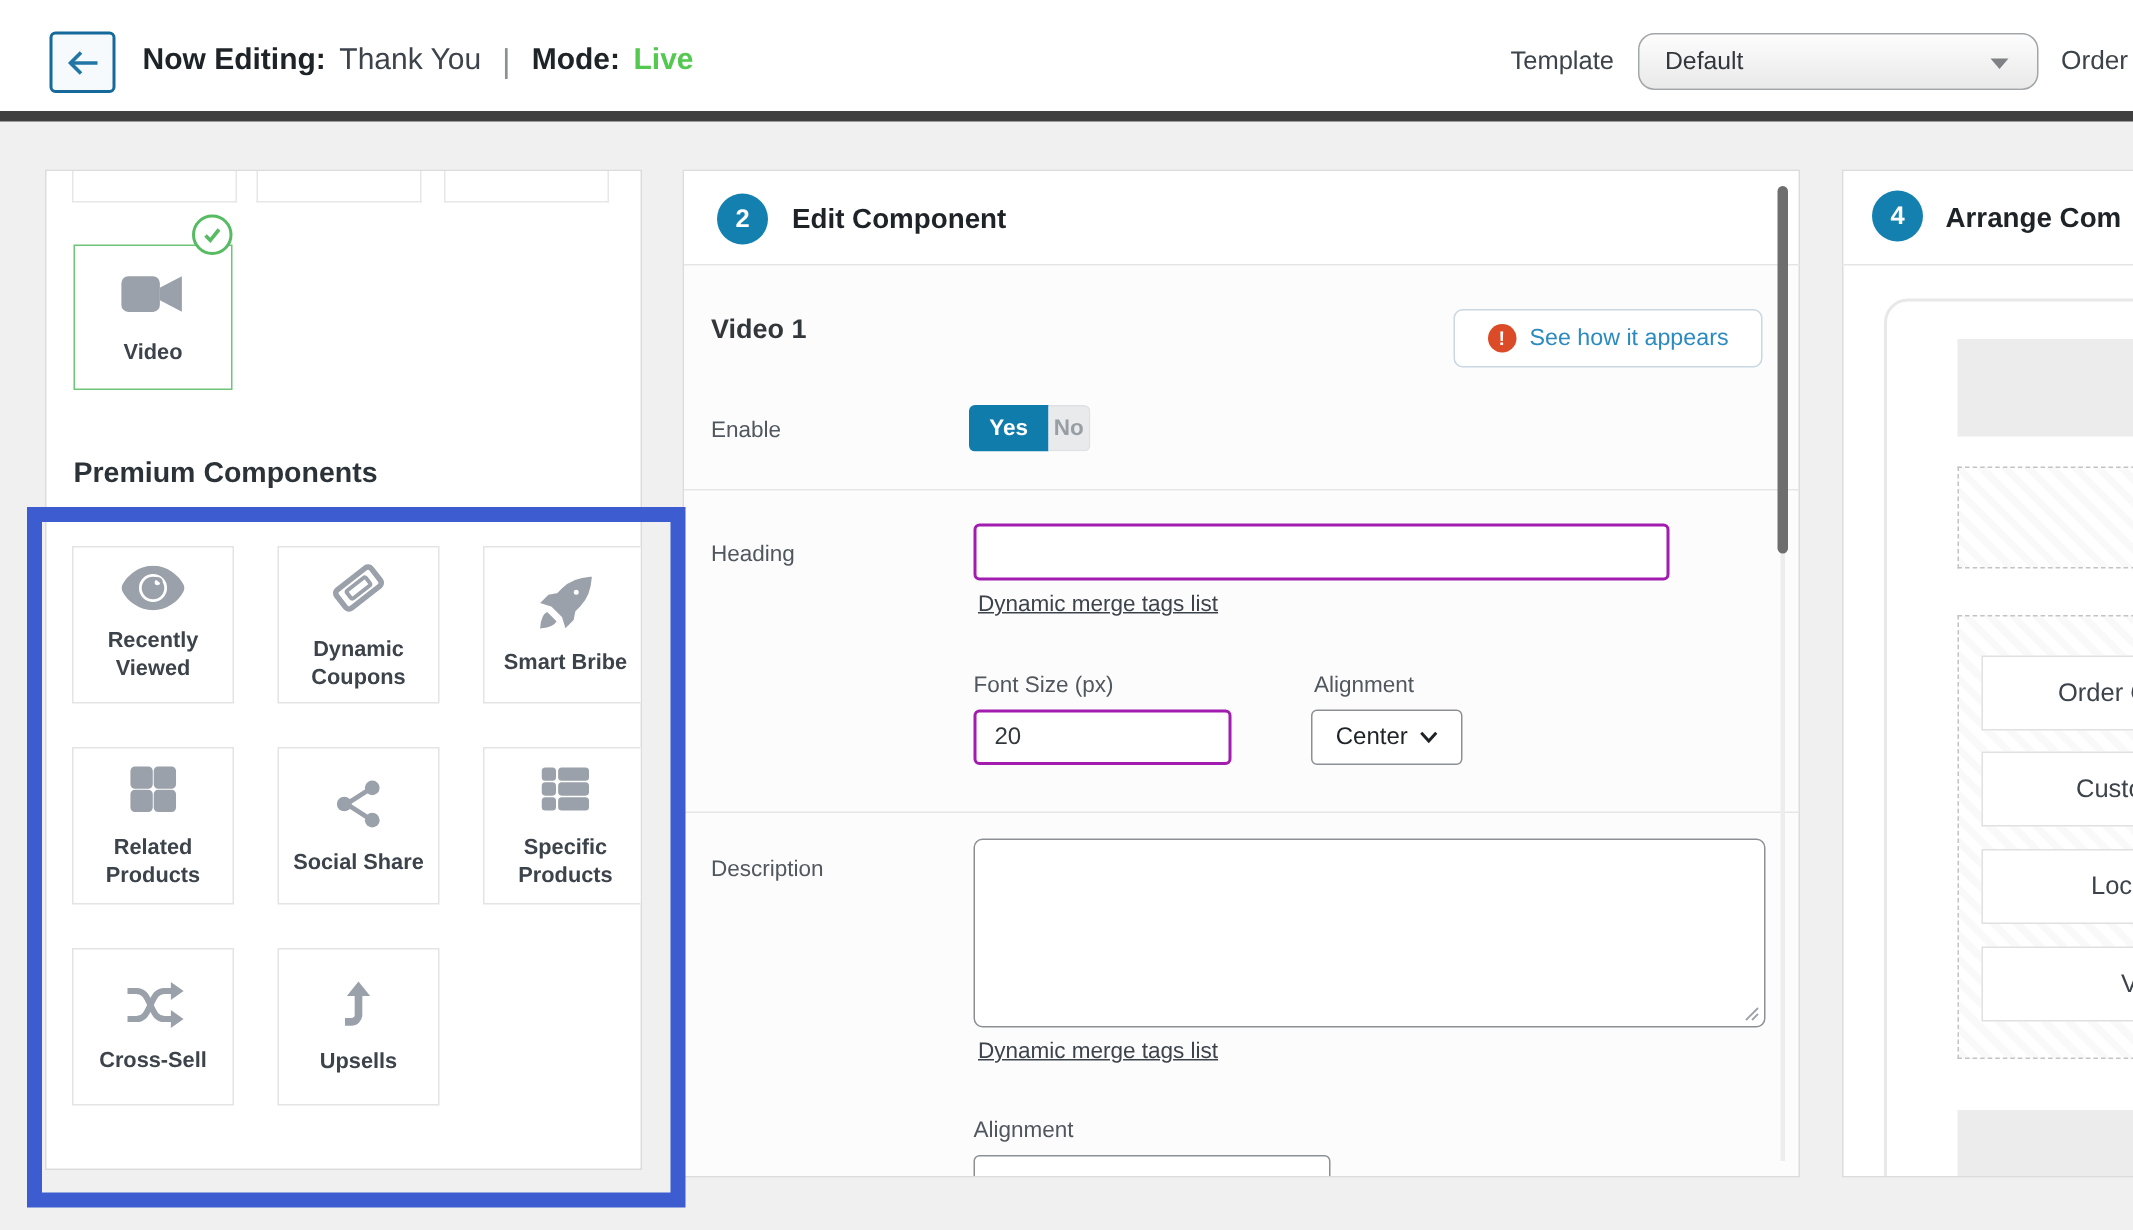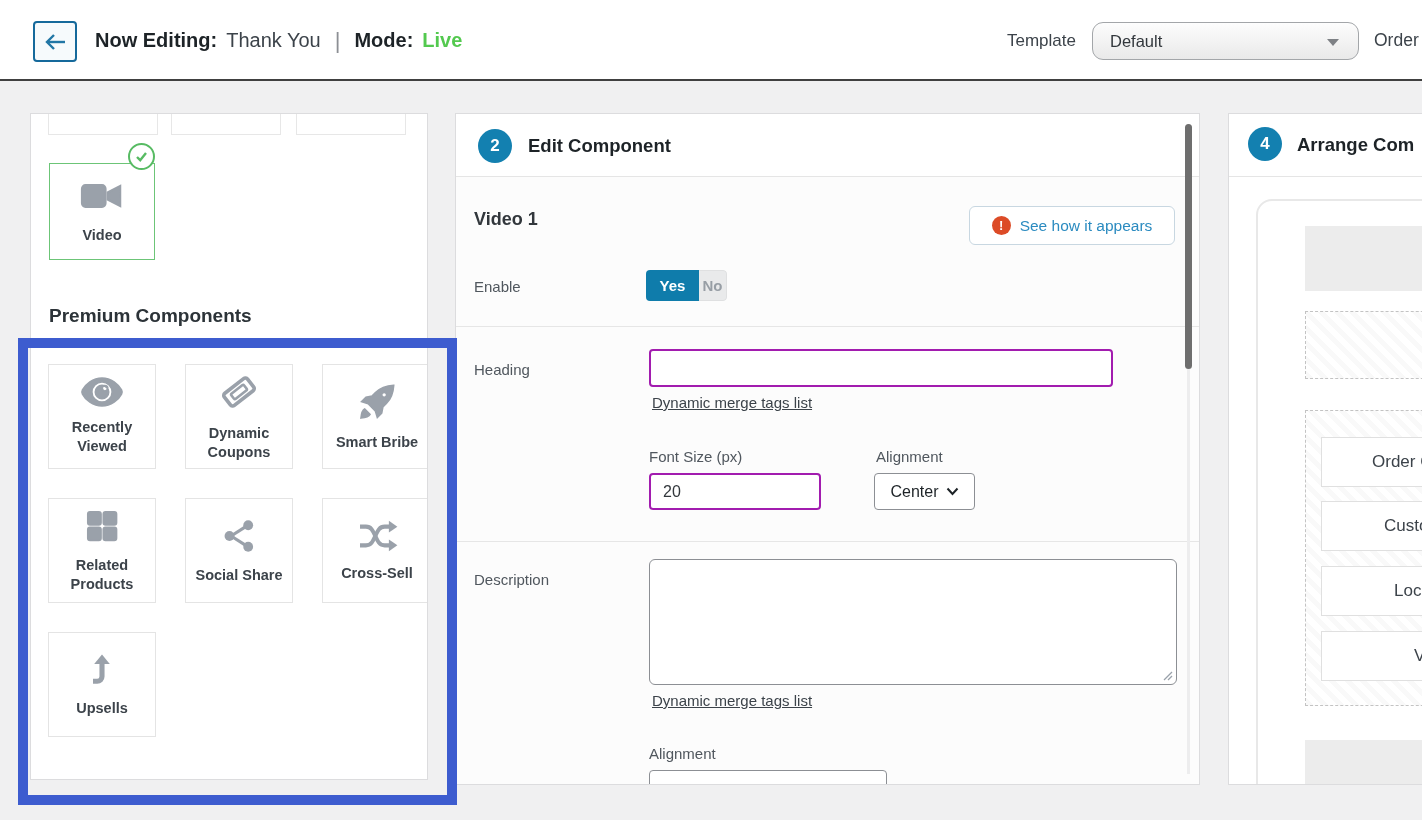--- a/index.html
+++ b/index.html
@@ -1,21 +1,21 @@
 <!DOCTYPE html>
 <html><head>
 <meta charset="utf-8">
 <style>
   * { margin:0; padding:0; box-sizing:border-box; }
   html,body { width:1422px; height:820px; overflow:hidden; }
   body { font-family:"Liberation Sans", sans-serif; background:#f0f0f1; position:relative; }
   #stage { position:absolute; left:0; top:0; width:1422px; height:820px; overflow:hidden; }
 
   
-  .topbar { position:absolute; left:0; top:0; width:1422px; height:81px; background:#fff; border-bottom:2px solid #404040; }
+  .topbar { position:absolute; left:0; top:0; width:1422px; height:81px; background:#fff; border-bottom:7px solid #404040; }
   .back-btn { position:absolute; left:33px; top:21px; width:44px; height:41px; background:#f6fafc; border:2px solid #15699b; border-radius:4px; display:flex; align-items:center; justify-content:center; cursor:pointer; }
   .titlebar { position:absolute; left:95px; top:0; height:81px; display:flex; align-items:center; font-size:20px; color:#3c434a; white-space:nowrap; }
   .titlebar .b { font-weight:700; color:#1d2327; }
   .titlebar .sep { color:#8c8f94; font-weight:300; margin:0 14px; font-size:22px; }
   .titlebar .gap { width:9px; }
   .live { color:#53c94f; font-weight:700; }
   .template-label { position:absolute; left:1007px; top:31px; font-size:17px; color:#3c434a; }
   .template-select { position:absolute; left:1092px; top:22px; width:267px; height:38px; border:1px solid #a3a6a9; border-radius:11px; background:linear-gradient(#fdfdfd,#e9e9e9); display:flex; align-items:center; cursor:pointer; }
   .template-select .val { padding-left:17px; font-size:16.5px; color:#32373c; }
   .template-select .caret { position:absolute; right:19px; top:16px; width:0; height:0; border-left:6px solid transparent; border-right:6px solid transparent; border-top:7px solid #7e8185; }
@@ -155,20 +155,31 @@
         <svg width="38" height="38" viewBox="0 0 24 24" fill="none">
           <line x1="7" y1="12" x2="17" y2="5.6" stroke="#9aa1aa" stroke-width="2"></line>
           <line x1="7" y1="12" x2="17" y2="18.4" stroke="#9aa1aa" stroke-width="2"></line>
           <circle cx="6" cy="12" r="3.1" fill="#9aa1aa"></circle>
             <circle cx="17.8" cy="5.2" r="3.1" fill="#9aa1aa"></circle>
             <circle cx="17.8" cy="18.8" r="3.1" fill="#9aa1aa"></circle>
         </svg>
         <div class="tile-label">Social Share</div>
       </div>
       <div class="ptile">
+        <svg width="38" height="38" viewBox="0 0 24 24" class="icon-gray" stroke="none">
+          <rect x="2.5" y="3.4" width="5" height="4.6" rx="1"></rect>
+            <rect x="9.4" y="3.4" width="12" height="4.6" rx="1"></rect>
+          <rect x="2.5" y="9.7" width="5" height="4.6" rx="1"></rect>
+            <rect x="9.4" y="9.7" width="12" height="4.6" rx="1"></rect>
+          <rect x="2.5" y="16" width="5" height="4.6" rx="1"></rect>
+            <rect x="9.4" y="16" width="12" height="4.6" rx="1"></rect>
+        </svg>
+        <div class="tile-label">Specific Products</div>
+      </div>
+      <div class="ptile">
         <svg width="42" height="34" viewBox="0 0 24 20" fill="none">
           <path d="M2 4.5h3.5c3 0 4 2.2 5.5 5.5s2.5 5.5 5.5 5.5H20" stroke="#9aa1aa" stroke-width="2.4"></path>
           <path d="M2 15.5h3.5c3 0 4-2.2 5.5-5.5s2.5-5.5 5.5-5.5H20" stroke="#9aa1aa" stroke-width="2.4"></path>
           <polygon points="19,1 24,4.5 19,8" fill="#9aa1aa"></polygon>
           <polygon points="19,12 24,15.5 19,19" fill="#9aa1aa"></polygon>
         </svg>
         <div class="tile-label">Cross-Sell</div>
       </div>
       <div class="ptile">
         <svg width="36" height="36" viewBox="0 0 24 24" fill="none">

